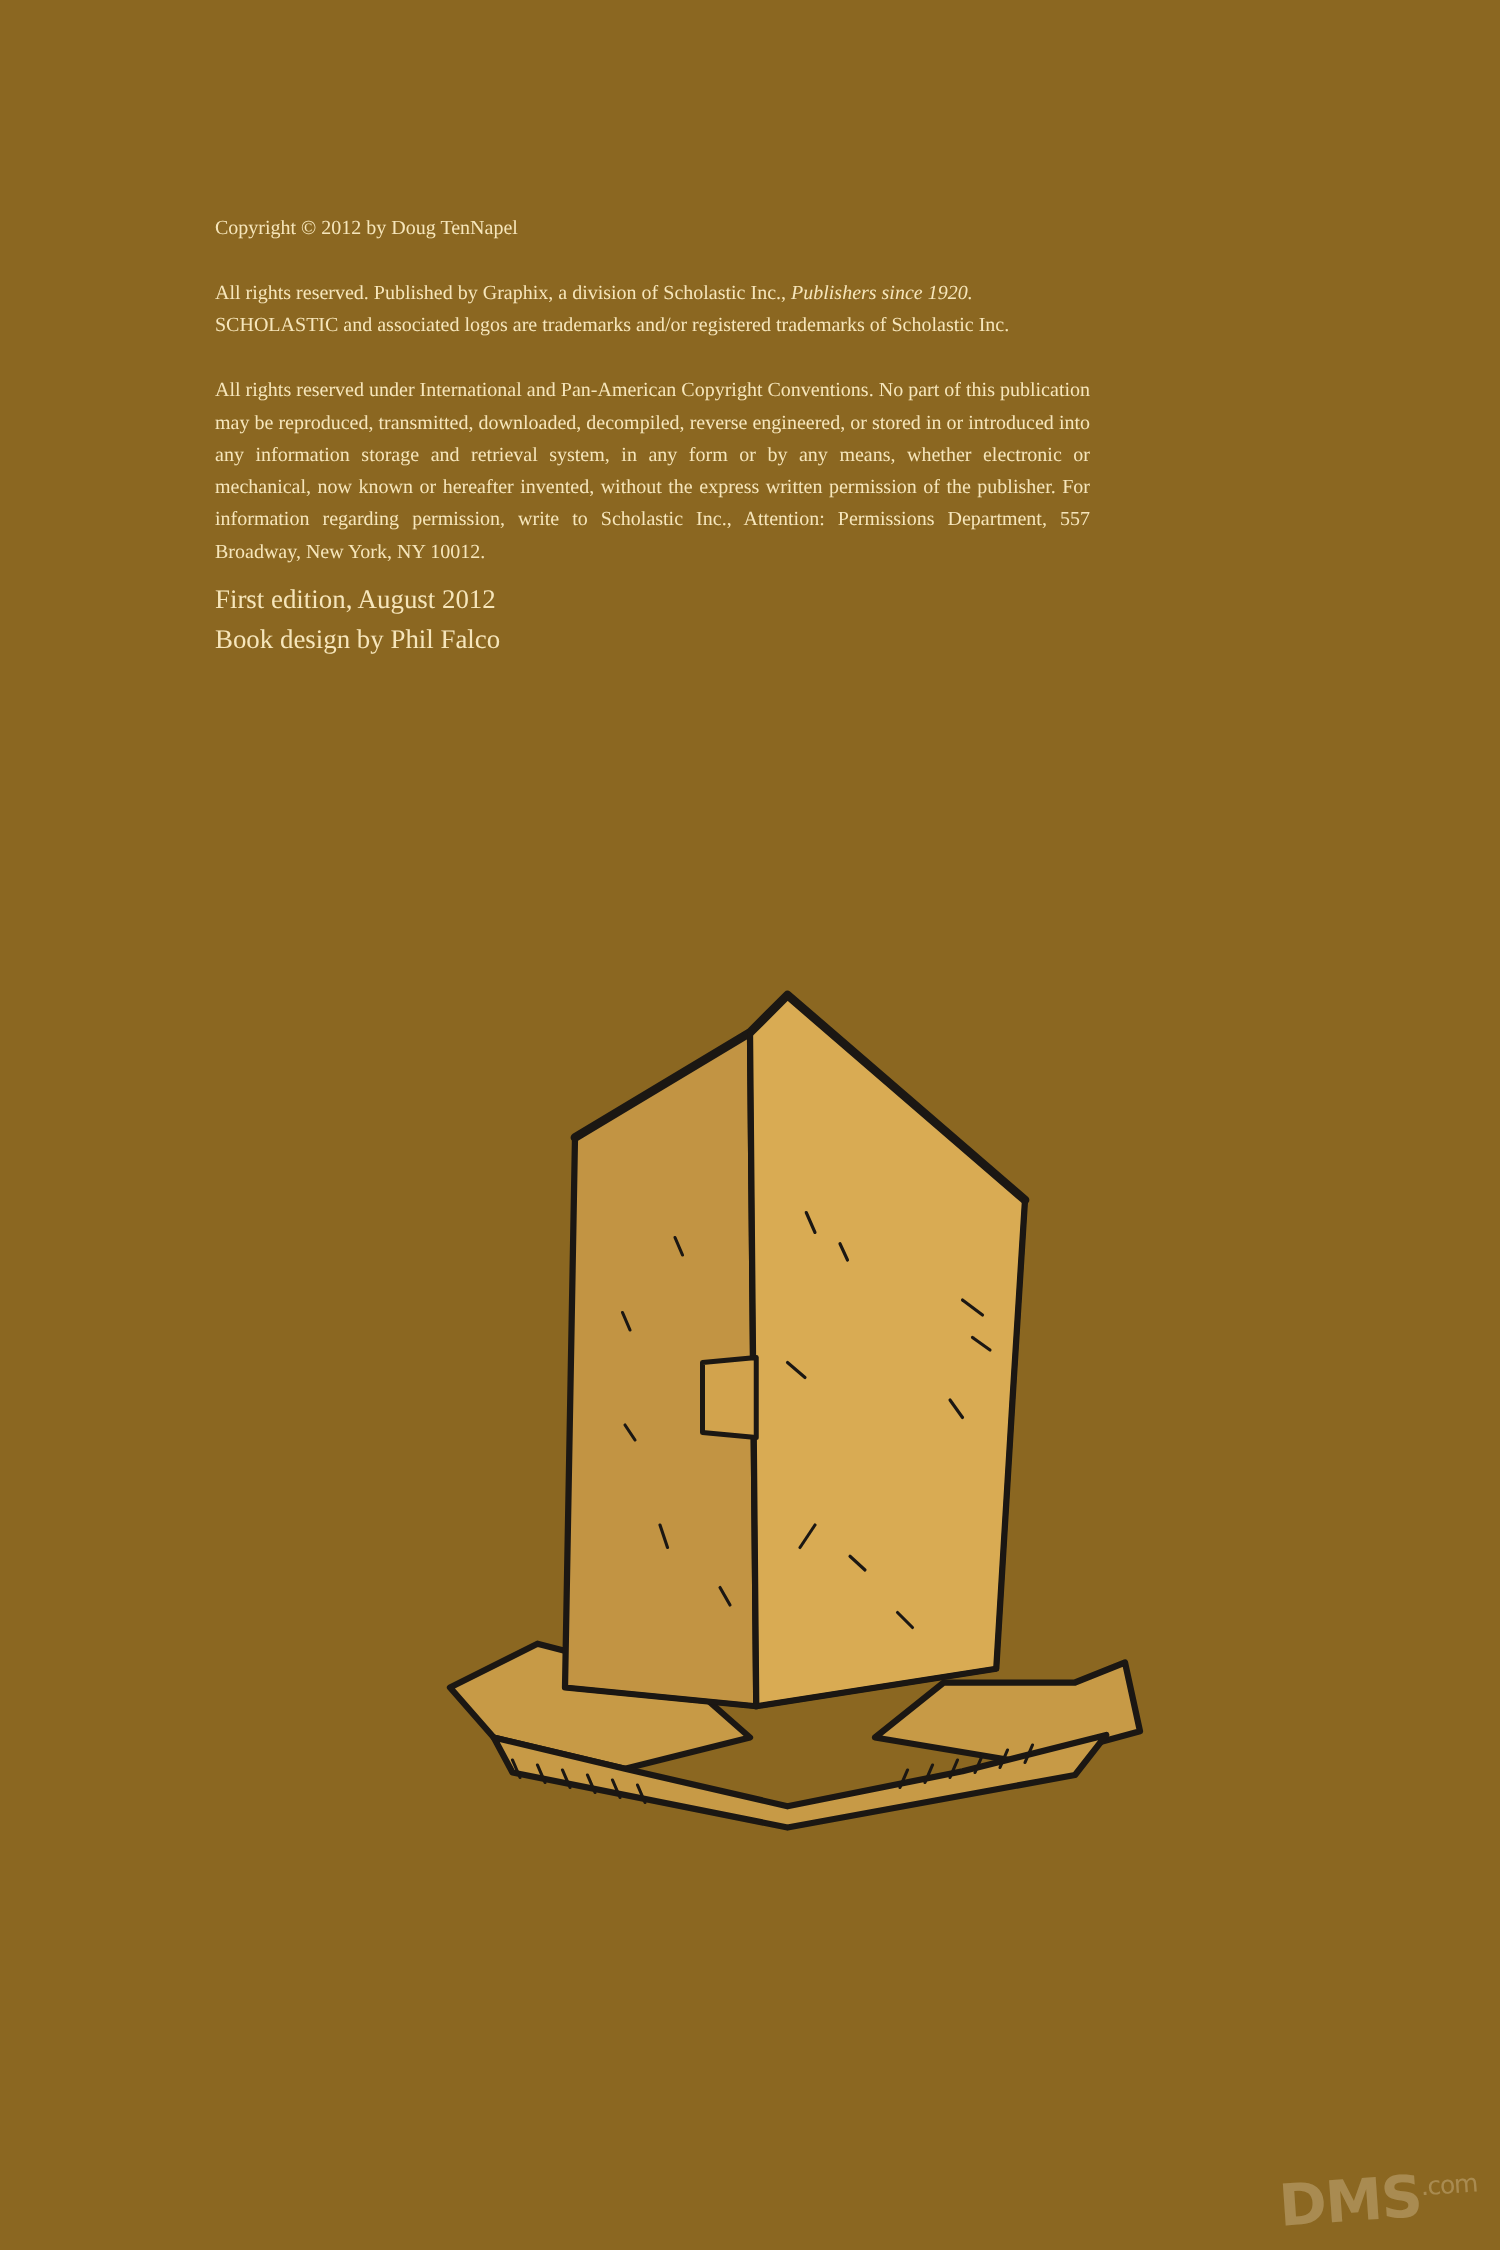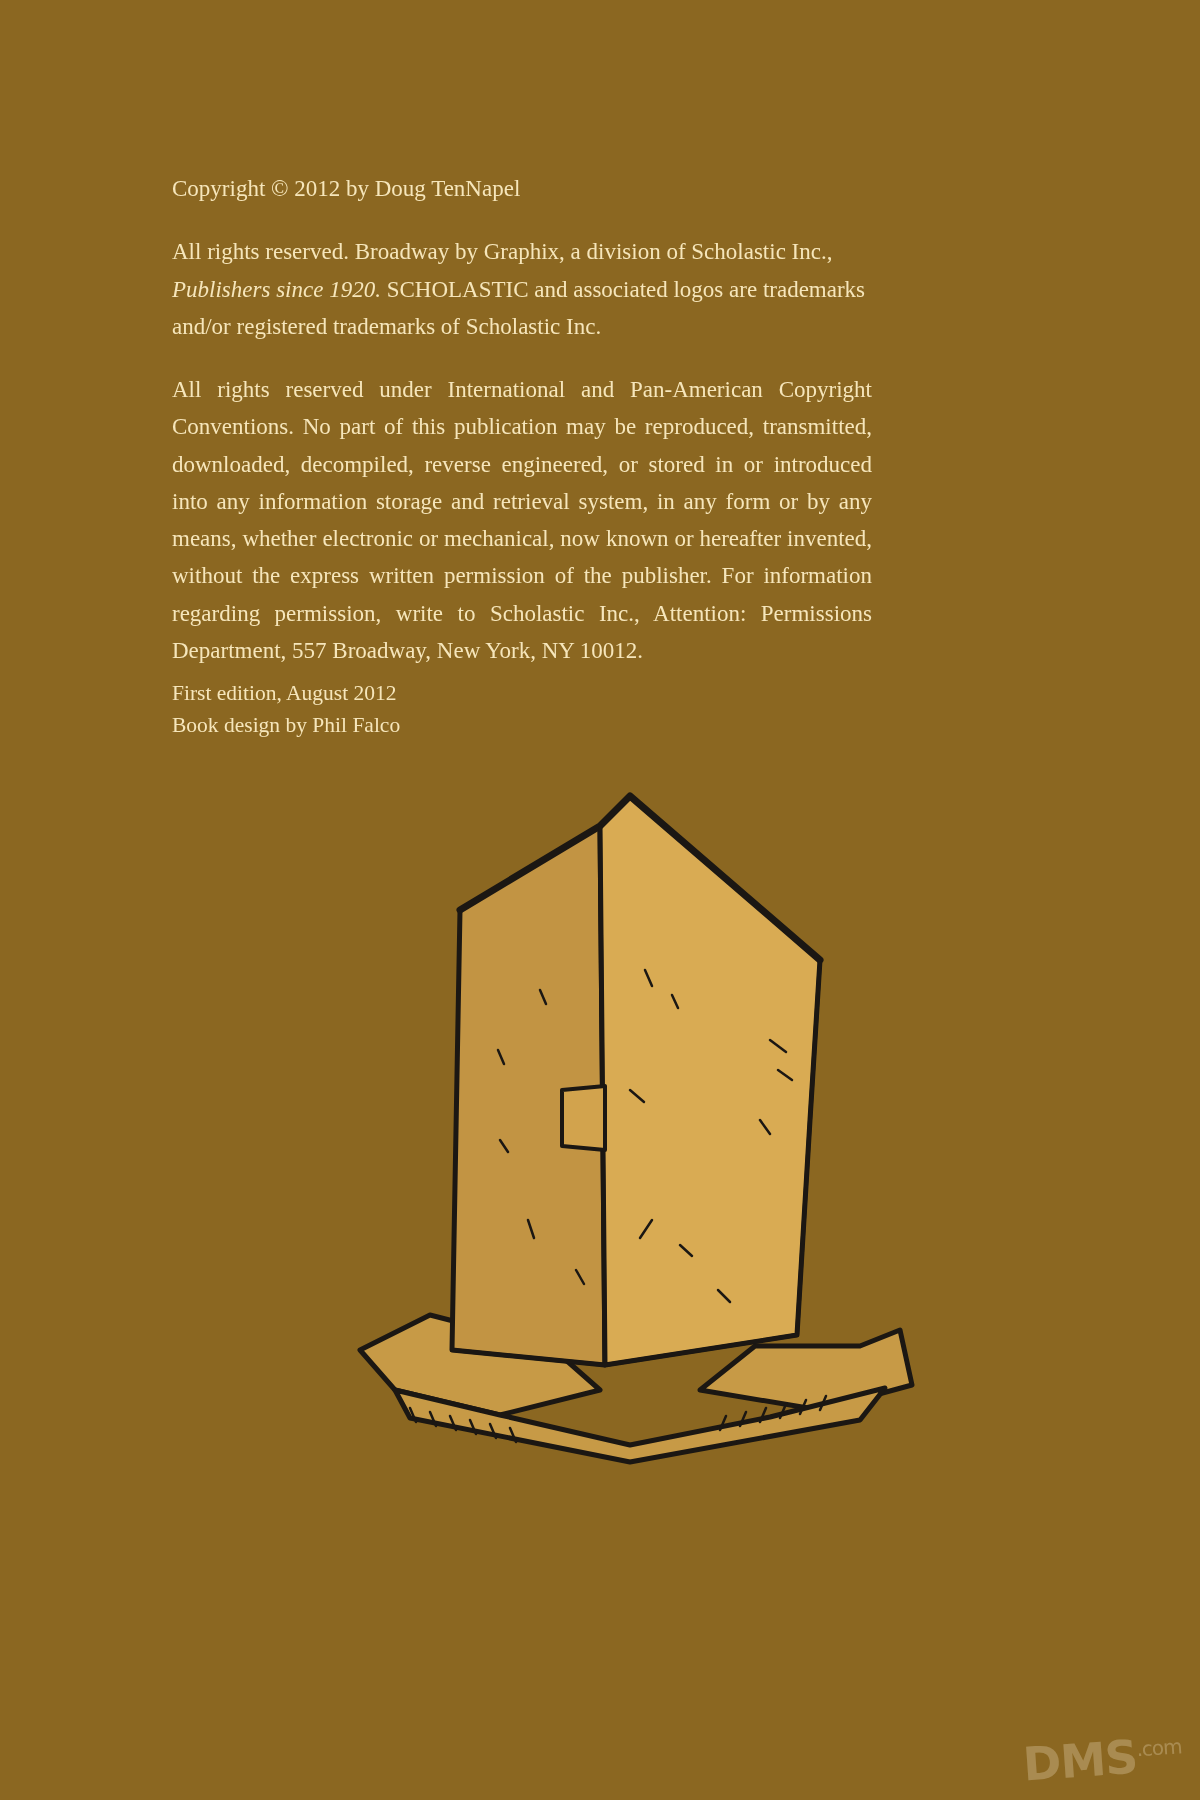--- a/index.html
+++ b/index.html
@@ -39,21 +39,21 @@
   }
   .dedication {
     font-size: 26px;
     font-weight: bold;
     letter-spacing: 0.2px;
     color: #fbeec4;
     margin: 0 0 78px 0;
     line-height: 1.2;
   }
   .para {
-    font-size: 23px;
+    font-size: 16px;
     line-height: 1.62;
     margin: 0 0 26px 0;
     color: #f6e6bb;
     text-align: left;
   }
   .para.justify {
     text-align: justify;
     text-justify: inter-word;
   }
   .para em {
@@ -105,21 +105,21 @@
 
 <div class="page">
   <div class="sheet">
 
     <div class="textblock">
 
 
       <p class="para">Copyright © 2012 by Doug TenNapel</p>
 
       <p class="para">
-        <span>All rights reserved. Broadway by Graphix, a division of Scholastic Inc.,</span>
+        <span>All rights reserved. Published by Graphix, a division of Scholastic Inc.,</span>
         <em>Publishers since 1920.</em><span> SCHOLASTIC and associated logos are trademarks and/or registered trademarks of Scholastic Inc.</span>
       </p>
 
       <p class="para justify small-gap">All rights reserved under International and Pan-American Copyright Conventions. No part of this publication may be reproduced, transmitted, downloaded, decompiled, reverse engineered, or stored in or introduced into any information storage and retrieval system, in any form or by any means, whether electronic or mechanical, now known or hereafter invented, without the express written permission of the publisher. For information regarding permission, write to Scholastic Inc., Attention: Permissions Department, 557 Broadway, New York, NY 10012.</p>
 
 
 
       <div class="lines gap-top">
         <div>First edition, August 2012</div>
         <div>Book design by Phil Falco</div>

